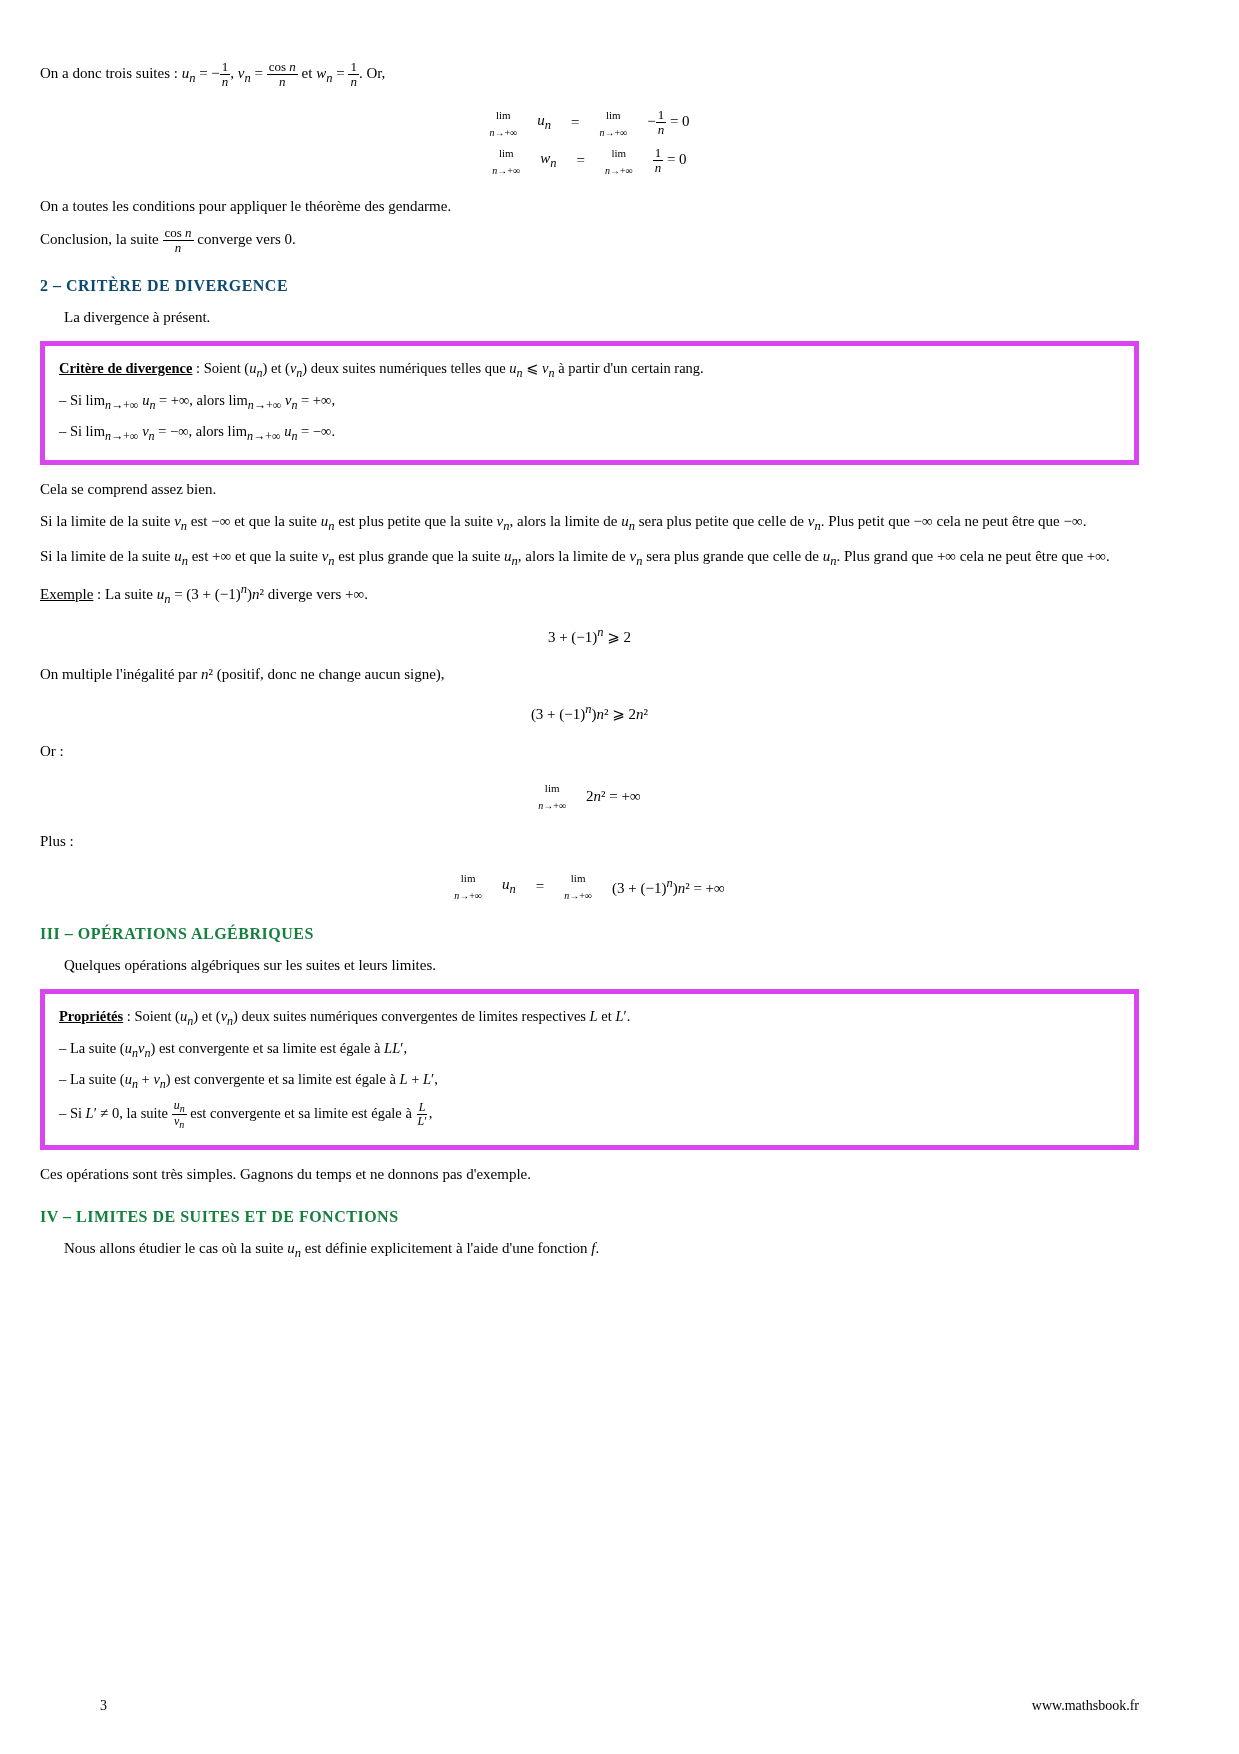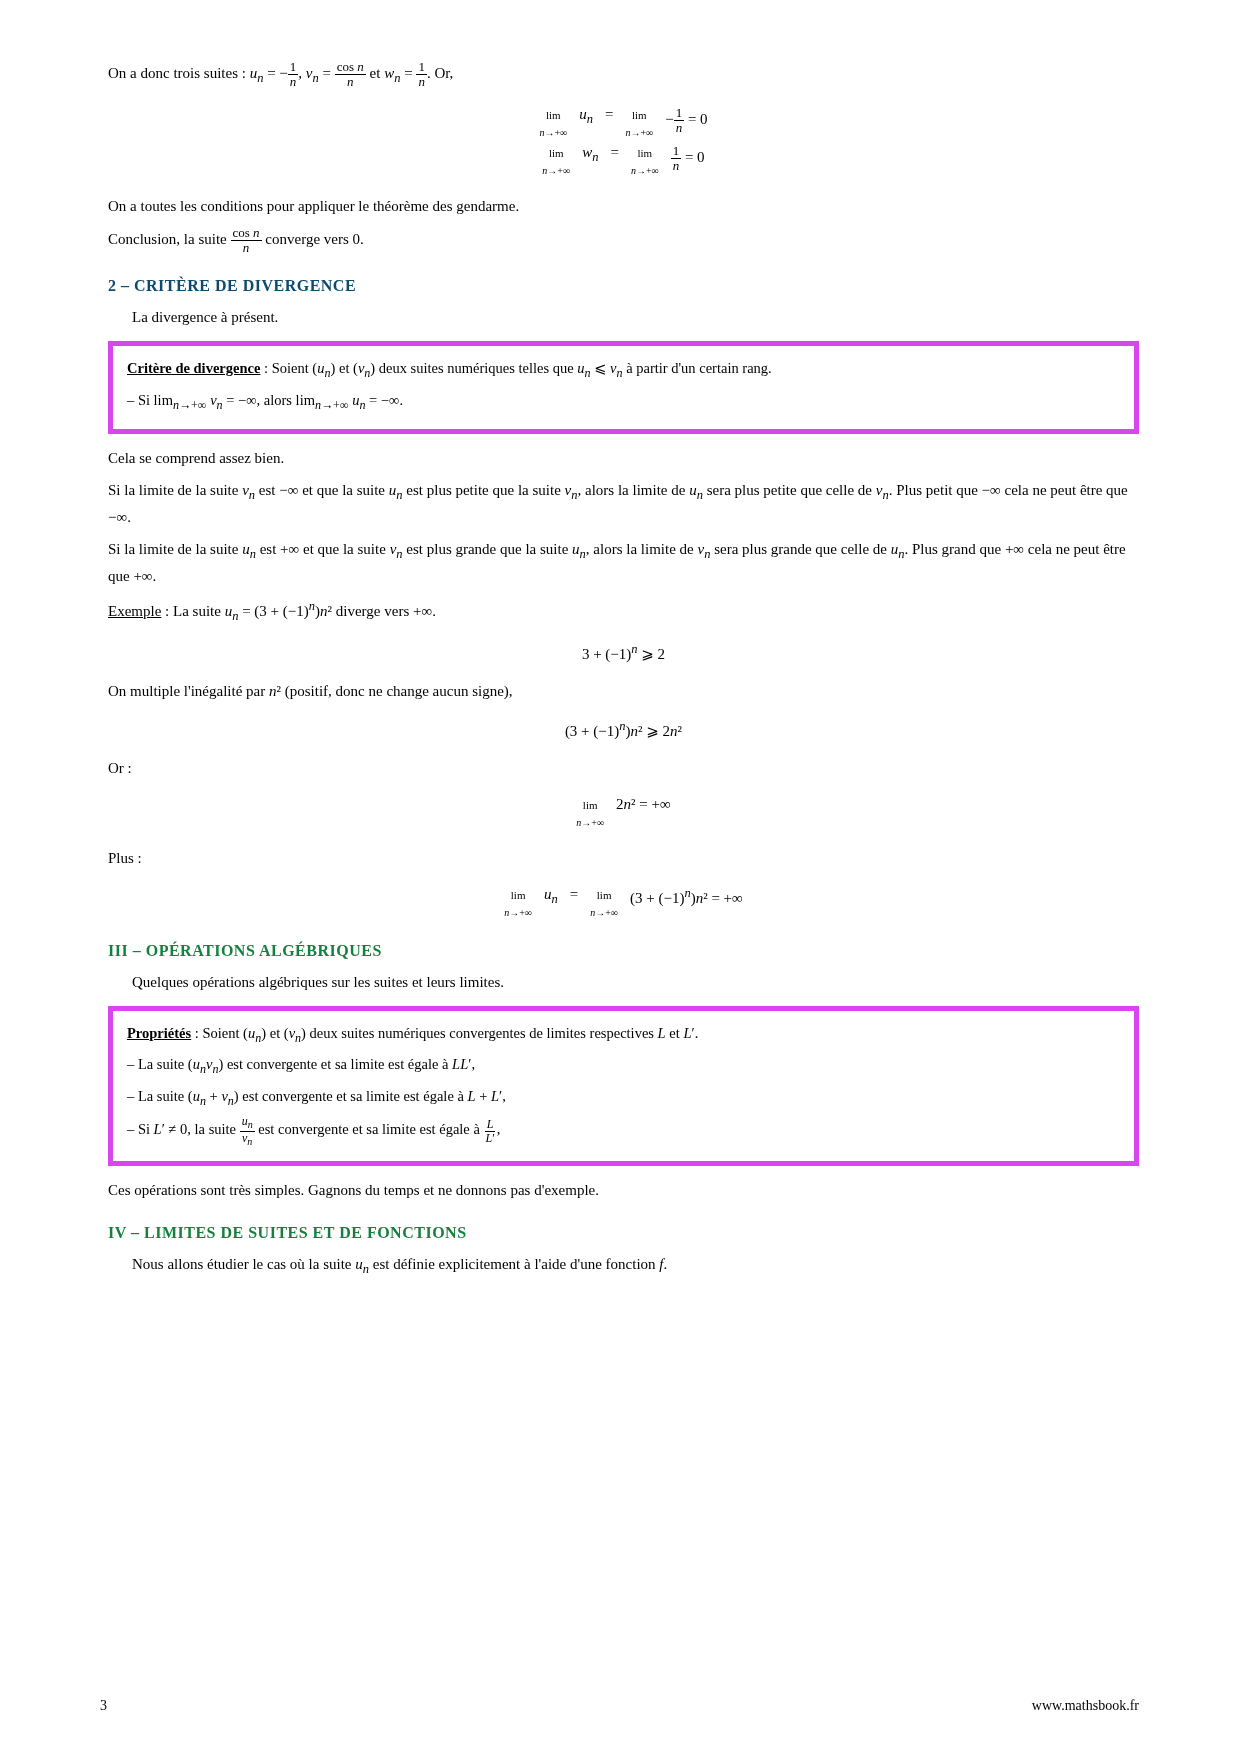--- a/index.html
+++ b/index.html
@@ -8,21 +8,21 @@
       font-family: "Times New Roman", Times, serif;
       font-size: 15px;
       color: #000;
       width: 1239px;
       min-height: 1754px;
       position: relative;
     }
     .page {
       width: 1239px;
       min-height: 1754px;
-      padding: 60px 100px 80px 108px;
+      padding: 60px 100px 80px 40px;
       position: relative;
       background: #fff;
     }
     .section { margin-bottom: 18px; }
     p { margin-bottom: 8px; line-height: 1.6; }
     .math-block {
       text-align: center;
       margin: 16px 0;
       font-size: 15px;
     }
@@ -59,22 +59,23 @@
       flex-direction: column;
       align-items: center;
       vertical-align: middle;
       font-size: 13px;
       line-height: 1.1;
     }
     .frac .num { border-bottom: 1px solid #000; padding: 0 2px; }
     .frac .den { padding: 0 2px; }
     .math-row {
       display: flex;
+      align-items: center;
       justify-content: center;
-      gap: 12px;
+      gap: 20px;
       margin: 4px 0;
       font-size: 15px;
       font-family: Liberation Serif, serif;
     }
     .page-footer {
       position: absolute;
       bottom: 40px;
       left: 100px;
       right: 100px;
       display: flex;
@@ -139,20 +140,21 @@
 
   <div class="section">
     <div class="section-heading arabic">
       2 – <span style="font-variant:small-caps">Critère de divergence</span>
     </div>
     <p class="indent">La divergence à présent.</p>
 
     <div class="box">
       <span class="box-title">Critère de divergence</span>
       <span> : Soient (<em>u<sub>n</sub></em>) et (<em>v<sub>n</sub></em>) deux suites numériques telles que <em>u<sub>n</sub></em> ⩽ <em>v<sub>n</sub></em> à partir d'un certain rang.</span>
+      <div class="dash-item">– Si lim<sub><em>n</em>→+∞</sub> <em>u<sub>n</sub></em> = +∞, alors lim<sub><em>n</em>→+∞</sub> <em>v<sub>n</sub></em> = +∞,</div>
       <div class="dash-item">– Si lim<sub><em>n</em>→+∞</sub> <em>v<sub>n</sub></em> = −∞, alors lim<sub><em>n</em>→+∞</sub> <em>u<sub>n</sub></em> = −∞.</div>
     </div>
 
     <p>Cela se comprend assez bien.</p>
     <p>
       Si la limite de la suite <em>v<sub>n</sub></em> est −∞ et que la suite <em>u<sub>n</sub></em> est plus petite que la suite <em>v<sub>n</sub></em>, alors la limite de <em>u<sub>n</sub></em> sera plus petite que celle de <em>v<sub>n</sub></em>. Plus petit que −∞ cela ne peut être que −∞.
     </p>
     <p>
       Si la limite de la suite <em>u<sub>n</sub></em> est +∞ et que la suite <em>v<sub>n</sub></em> est plus grande que la suite <em>u<sub>n</sub></em>, alors la limite de <em>v<sub>n</sub></em> sera plus grande que celle de <em>u<sub>n</sub></em>. Plus grand que +∞ cela ne peut être que +∞.
     </p>

